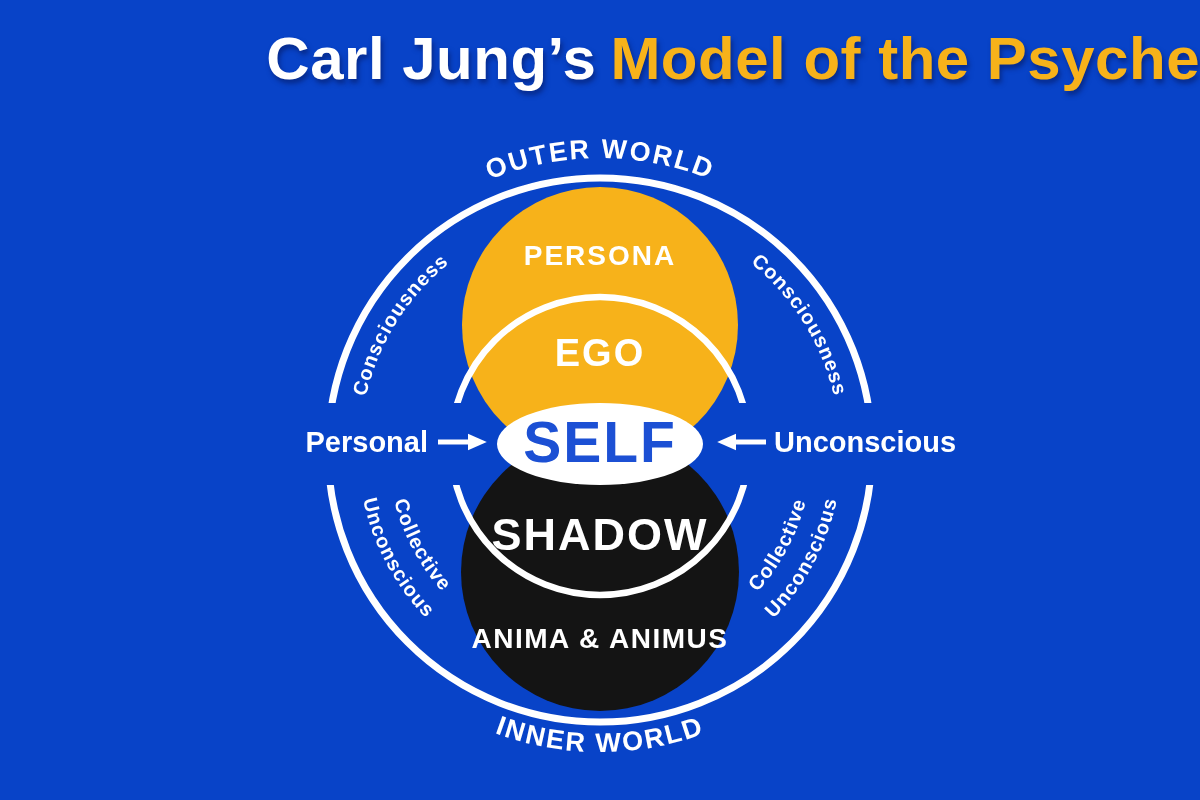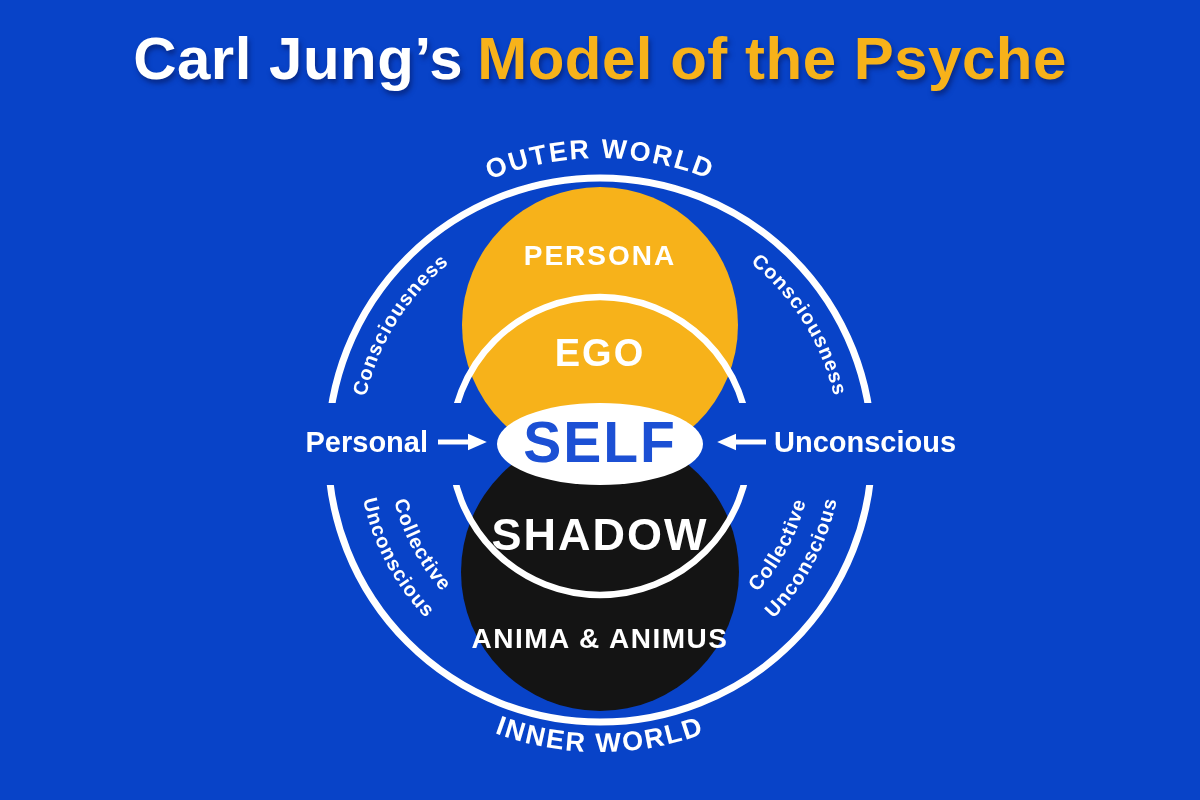--- a/index.html
+++ b/index.html
@@ -16,21 +16,21 @@
     height: 800px;
     background: var(--bg);
     overflow: hidden;
     font-family: "Liberation Sans", "DejaVu Sans", sans-serif;
   }
   .title {
     position: absolute;
     top: 24px;
     left: 0;
     width: 100%;
-    text-align: center;
+    text-align: right;
     font-size: 60px;
     font-weight: bold;
     letter-spacing: 0.5px;
     color: var(--white);
     text-shadow: 2px 4px 5px rgba(6, 20, 85, 0.55);
     white-space: nowrap;
   }
   .title-main { color: var(--white); margin-right: 14px; }
   .title-accent { color: var(--yellow); }
   svg.diagram { position: absolute; left: 0; top: 0; }

